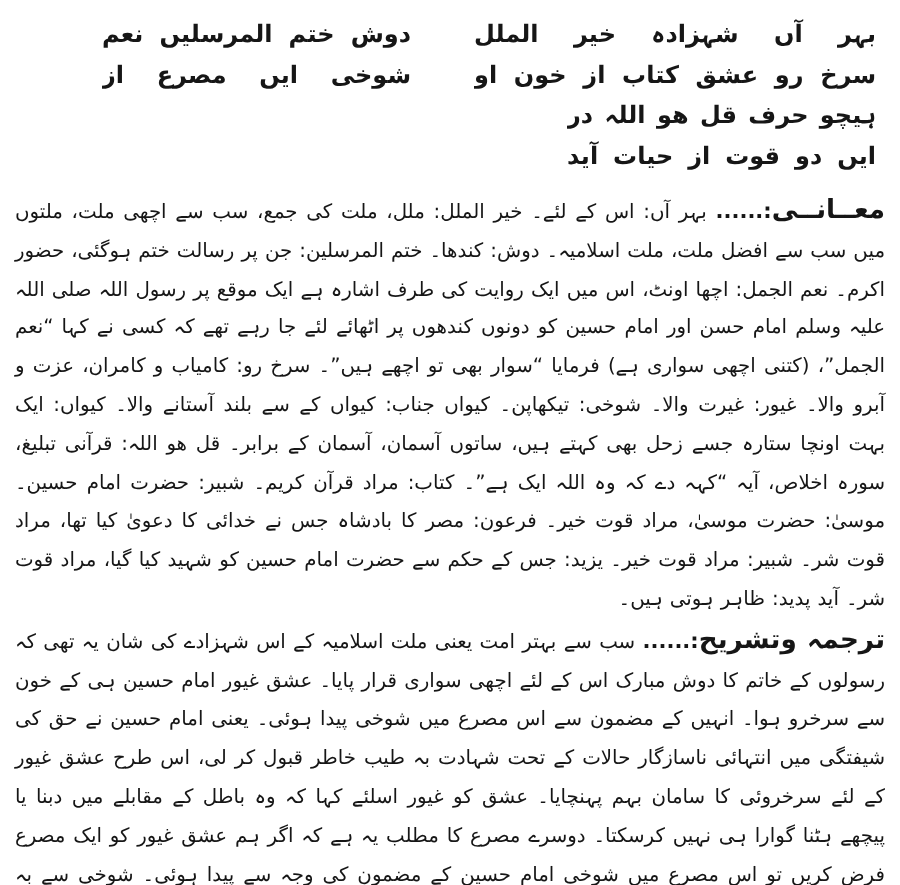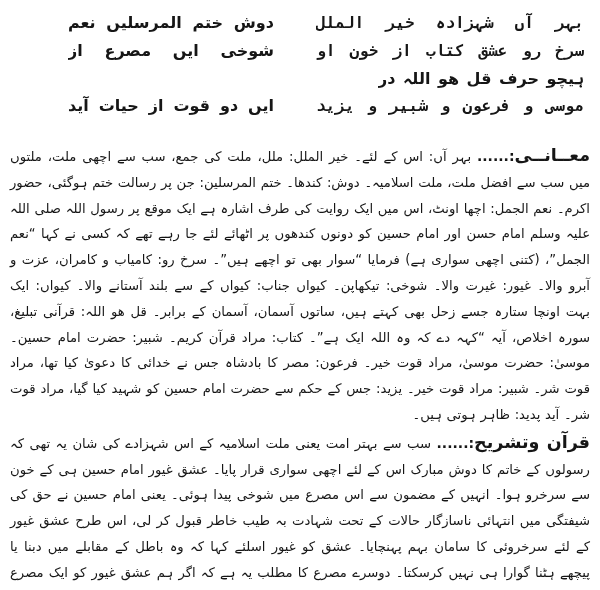--- a/index.html
+++ b/index.html
@@ -37,31 +37,31 @@
     display: block;
     font-weight: bold;
     font-size: 16px;
     line-height: 26px;
     text-align: justify;
     text-align-last: justify;
     white-space: normal;
     overflow: hidden;
     max-height: 26px;
   }
-  .hemistich.h-first  { width: 268px; font-family: Liberation Mono, monospace; }
+  .hemistich.h-first  { width: 268px; }
   .hemistich.h-second { width: 206px; }
   
   .section {
     margin: 0;
     text-align: justify;
     font-size: 13.2px;
     line-height: 25.8px;
     word-spacing: 0.5px;
   }
-  .section.maani   { margin-top: 16px; }
+  .section.maani   { margin-top: 4px; }
   .section.tarjuma { margin-top: 3px; }
   .sec-heading {
     font-weight: bold;
     font-size: 17.5px;
     line-height: 1;
     letter-spacing: 0.5px;
   }
   .sec-colon {
     font-weight: bold;
     font-size: 14px;
@@ -80,28 +80,27 @@
       <span class="hemistich h-second">دوش ختم المرسلیں نعم الجمل</span>
     </div>
     <div class="verse-row">
       <span class="hemistich h-first">سرخ رو عشق کتاب از خون او</span>
       <span class="hemistich h-second">شوخی ایں مصرع از مضمون او</span>
     </div>
     <div class="verse-row">
       <span class="hemistich h-second">ہیچو حرف قل ھو اللہ در کتاب</span>
     </div>
     <div class="verse-row">
-      <span class="hemistich h-first">موسی و فرعون و شبیر و یزید</span>
       <span class="hemistich h-second">ایں دو قوت از حیات آید پدید</span>
     </div>
   </div>
 
   <p class="section maani">
     <strong class="sec-heading">معــانــی</strong><span class="sec-colon">:......</span>
     <span class="sec-body">بہر آں: اس کے لئے۔ خیر الملل: ملل، ملت کی جمع، سب سے اچھی ملت، ملتوں میں سب سے افضل ملت، ملت اسلامیہ۔ دوش: کندھا۔ ختم المرسلین: جن پر رسالت ختم ہوگئی، حضور اکرم۔ نعم الجمل: اچھا اونٹ، اس میں ایک روایت کی طرف اشارہ ہے ایک موقع پر رسول اللہ صلی اللہ علیہ وسلم امام حسن اور امام حسین کو دونوں کندھوں پر اٹھائے لئے جا رہے تھے کہ کسی نے کہا “نعم الجمل”، (کتنی اچھی سواری ہے) فرمایا “سوار بھی تو اچھے ہیں”۔ سرخ رو: کامیاب و کامران، عزت و آبرو والا۔ غیور: غیرت والا۔ شوخی: تیکھاپن۔ کیواں جناب: کیواں کے سے بلند آستانے والا۔ کیواں: ایک بہت اونچا ستارہ جسے زحل بھی کہتے ہیں، ساتوں آسمان، آسمان کے برابر۔ قل ھو اللہ: قرآنی تبلیغ، سورہ اخلاص، آیہ “کہہ دے کہ وہ اللہ ایک ہے”۔ کتاب: مراد قرآن کریم۔ شبیر: حضرت امام حسین۔ موسیٰ: حضرت موسیٰ، مراد قوت خیر۔ فرعون: مصر کا بادشاہ جس نے خدائی کا دعویٰ کیا تھا، مراد قوت شر۔ شبیر: مراد قوت خیر۔ یزید: جس کے حکم سے حضرت امام حسین کو شہید کیا گیا، مراد قوت شر۔ آید پدید: ظاہر ہوتی ہیں۔</span>
   </p>
 
   <p class="section tarjuma">
-    <strong class="sec-heading">قرآن وتشریح</strong><span class="sec-colon">:......</span>
+    <strong class="sec-heading">ترجمہ وتشریح</strong><span class="sec-colon">:......</span>
     <span class="sec-body">سب سے بہتر امت یعنی ملت اسلامیہ کے اس شہزادے کی شان یہ تھی کہ رسولوں کے خاتم کا دوش مبارک اس کے لئے اچھی سواری قرار پایا۔ عشق غیور امام حسین ہی کے خون سے سرخرو ہوا۔ انہیں کے مضمون سے اس مصرع میں شوخی پیدا ہوئی۔ یعنی امام حسین نے حق کی شیفتگی میں انتہائی ناسازگار حالات کے تحت شہادت بہ طیب خاطر قبول کر لی، اس طرح عشق غیور کے لئے سرخروئی کا سامان بہم پہنچایا۔ عشق کو غیور اسلئے کہا کہ وہ باطل کے مقابلے میں دبنا یا پیچھے ہٹنا گوارا ہی نہیں کرسکتا۔ دوسرے مصرع کا مطلب یہ ہے کہ اگر ہم عشق غیور کو ایک مصرع فرض کریں تو اس مصرع میں شوخی امام حسین کے مضمون کی وجہ سے پیدا ہوئی۔ شوخی سے بہ ظاہر مصرع کی خوبی اور دلاویزی مراد ہے۔ امام حسین کا رتبہ بلندی میں آسمان کے برابر تھا۔ امت کے درمیان ان کی حیثیت وہی تھی جو سورہ اخلاص (قل ھو اللہ) کو قرآن کے درمیان حاصل ہے۔ یعنی جس طرح سورہ اخلاص کو قرآن مجید میں ایک خاص حیثیت حاصل ہے اسی طرح امام حسین رضی اللہ عنہ کو ملت اسلامیہ میں ایک خاص حیثیت حاصل ہے۔ موسیٰ اور فرعون، شبیر اور یزید یہ دو قوتیں ہیں جو زندگی سے ظاہر ہوئیں۔ ان میں سے حضرت موسیٰ علیہ السلام اور حضرت امام حسین رضی اللہ عنہ حق کے علمدار تھے۔ فرعون اور یزید نے باطل کی پاسداری کی۔ دونوں قوتیں ابتدا سے چلی آتی ہیں اور ان کے درمیان کشمکش بھی ہوتی رہی ہے۔</span>
   </p>
 
 </div>
 
 </body></html>

